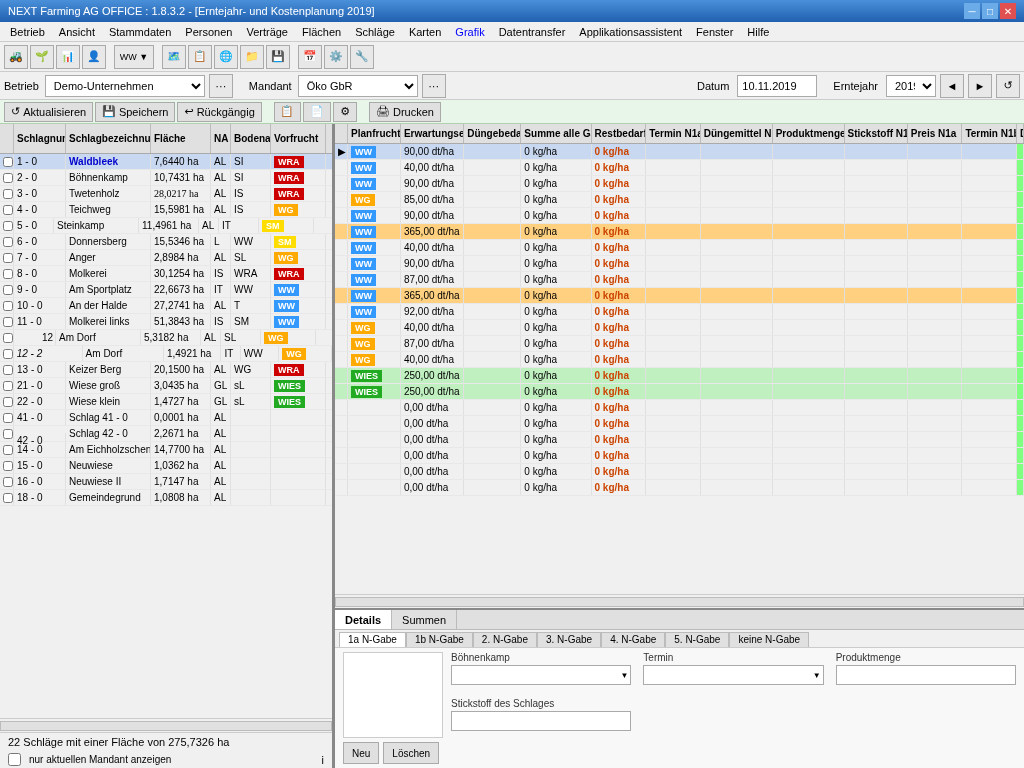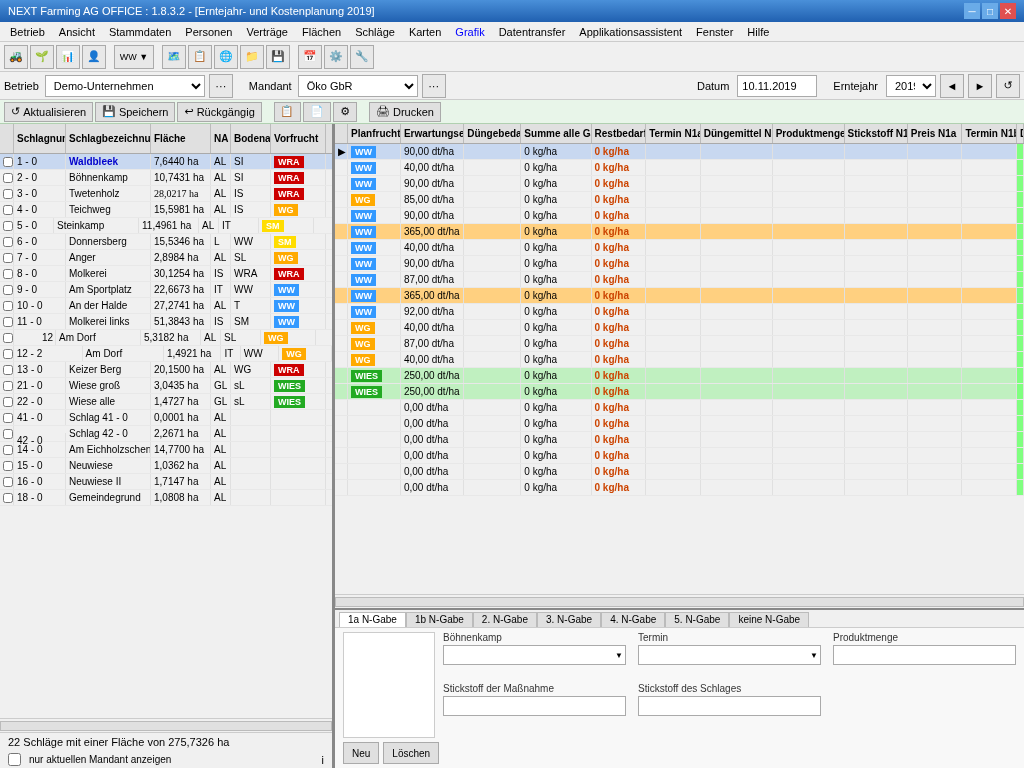--- a/index.html
+++ b/index.html
@@ -227,21 +227,21 @@
     }
     .ngabe-tab.active { background: white; }
 
     #detail-content {
       display: flex;
       flex: 1;
       padding: 4px 8px;
       gap: 8px;
     }
     .det-left {
-      width: 92px;
+      width: 100px;
       display: flex;
       flex-direction: column;
       gap: 4px;
       justify-content: flex-end;
     }
     .det-right {
       flex: 1;
       display: grid;
       grid-template-columns: 1fr 1fr 1fr;
       grid-template-rows: auto auto auto auto;
@@ -545,21 +545,21 @@
     <div class="grid-cell" style="width:20px;">AL</div>
     <div class="grid-cell" style="width:40px;">SL</div>
     <div class="grid-cell" style="width:55px;">
       <span class="chip" style="background:#ffaa00;">WG</span>
     </div>
   </div>
           <div class="grid-row">
     <div class="grid-cell" style="width:14px;">
               <input type="checkbox" style="width: 10px; height: 10px;">
             </div>
-    <div class="grid-cell" style="width:72px;">12 - 2</div>
+    <div class="grid-cell" style="width:72px;font-style:italic;">12 - 2</div>
     <div class="grid-cell" style="width:85px;font-weight:normal;color:black;">Am Dorf</div>
     <div class="grid-cell" style="width:60px;">1,4921 ha</div>
     <div class="grid-cell" style="width:20px;">IT</div>
     <div class="grid-cell" style="width:40px;">WW</div>
     <div class="grid-cell" style="width:55px;">
       <span class="chip" style="background:#ffaa00;">WG</span>
     </div>
   </div>
           <div class="grid-row">
     <div class="grid-cell" style="width:14px;">
@@ -585,21 +585,21 @@
     <div class="grid-cell" style="width:40px;">sL</div>
     <div class="grid-cell" style="width:55px;">
       <span class="chip" style="background:#22aa22;">WIES</span>
     </div>
   </div>
           <div class="grid-row">
     <div class="grid-cell" style="width:14px;">
               <input type="checkbox" style="width: 10px; height: 10px;">
             </div>
     <div class="grid-cell" style="width:52px;">22 - 0</div>
-    <div class="grid-cell" style="width:85px;font-weight:normal;color:black;">Wiese alle</div>
+    <div class="grid-cell" style="width:85px;font-weight:normal;color:black;">Wiese klein</div>
     <div class="grid-cell" style="width:60px;">1,4727 ha</div>
     <div class="grid-cell" style="width:20px;">GL</div>
     <div class="grid-cell" style="width:40px;">sL</div>
     <div class="grid-cell" style="width:55px;">
       <span class="chip" style="background:#22aa22;">WIES</span>
     </div>
   </div>
           <div class="grid-row">
     <div class="grid-cell" style="width:14px;">
               <input type="checkbox" style="width: 10px; height: 10px;">
@@ -1073,20 +1073,24 @@
     <div class="grid-cell" style="width:62px;"></div>
     <div class="grid-cell" style="width:62px;"></div>
     <div class="grid-cell" style="flex:1;background:#80ff80;"></div>
   </div>
         </div>
       <div class="hscroll">
         <div style="width:100%;height:10px;background:#e0e0e0;border:1px solid #bbb;"></div>
       </div>
 
       <div id="detail-panel">
+        <div id="detail-tabs">
+          <div class="det-tab active">Details</div>
+          <div class="det-tab">Summen</div>
+        </div>
         <div id="ngabe-tabs">
           <div class="ngabe-tab active">1a N-Gabe</div>
           <div class="ngabe-tab">1b N-Gabe</div>
           <div class="ngabe-tab">2. N-Gabe</div>
           <div class="ngabe-tab">3. N-Gabe</div>
           <div class="ngabe-tab">4. N-Gabe</div>
           <div class="ngabe-tab">5. N-Gabe</div>
           <div class="ngabe-tab">keine N-Gabe</div>
         </div>
         <div id="detail-content">
@@ -1110,24 +1114,20 @@
               <div class="form-combo">
                 <span></span>
                 <span class="arrow">▼</span>
               </div>
             </div>
             <div class="form-group">
               <label class="form-label">Produktmenge</label>
               <input type="text" class="form-input" style="">
             </div>
             <div class="form-group">
-              <label class="form-label">Stickstoff der Maßnahme</label>
-              <input type="text" class="form-input" style="">
-            </div>
-            <div class="form-group">
               <label class="form-label">Stickstoff des Schlages</label>
               <input type="text" class="form-input" style="">
             </div>
           </div>
         </div>
       </div>
     </div>
   </div>
 </div>
 

